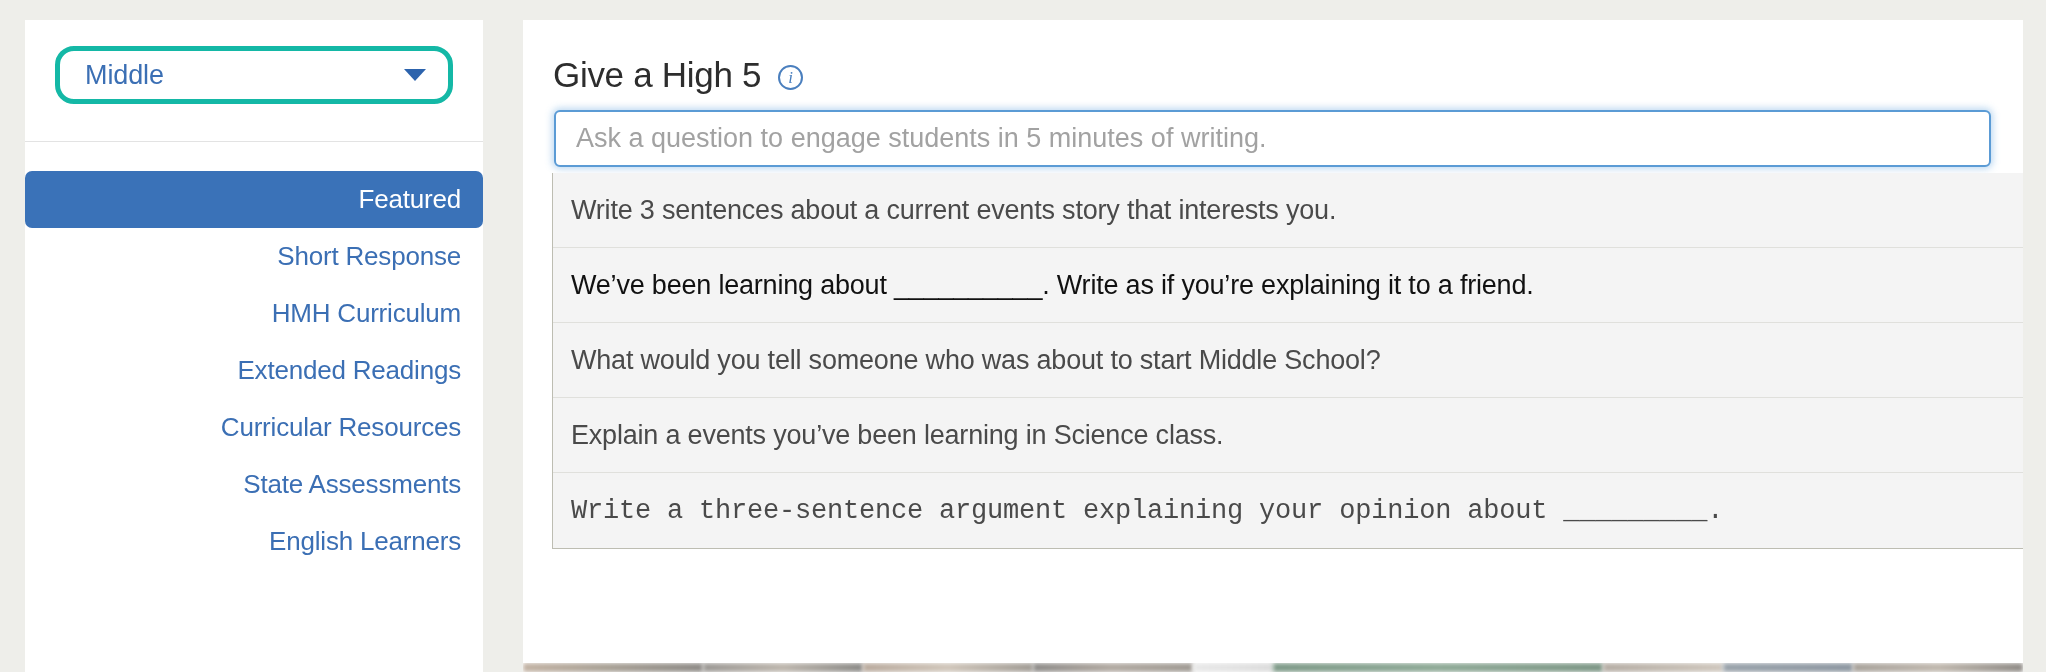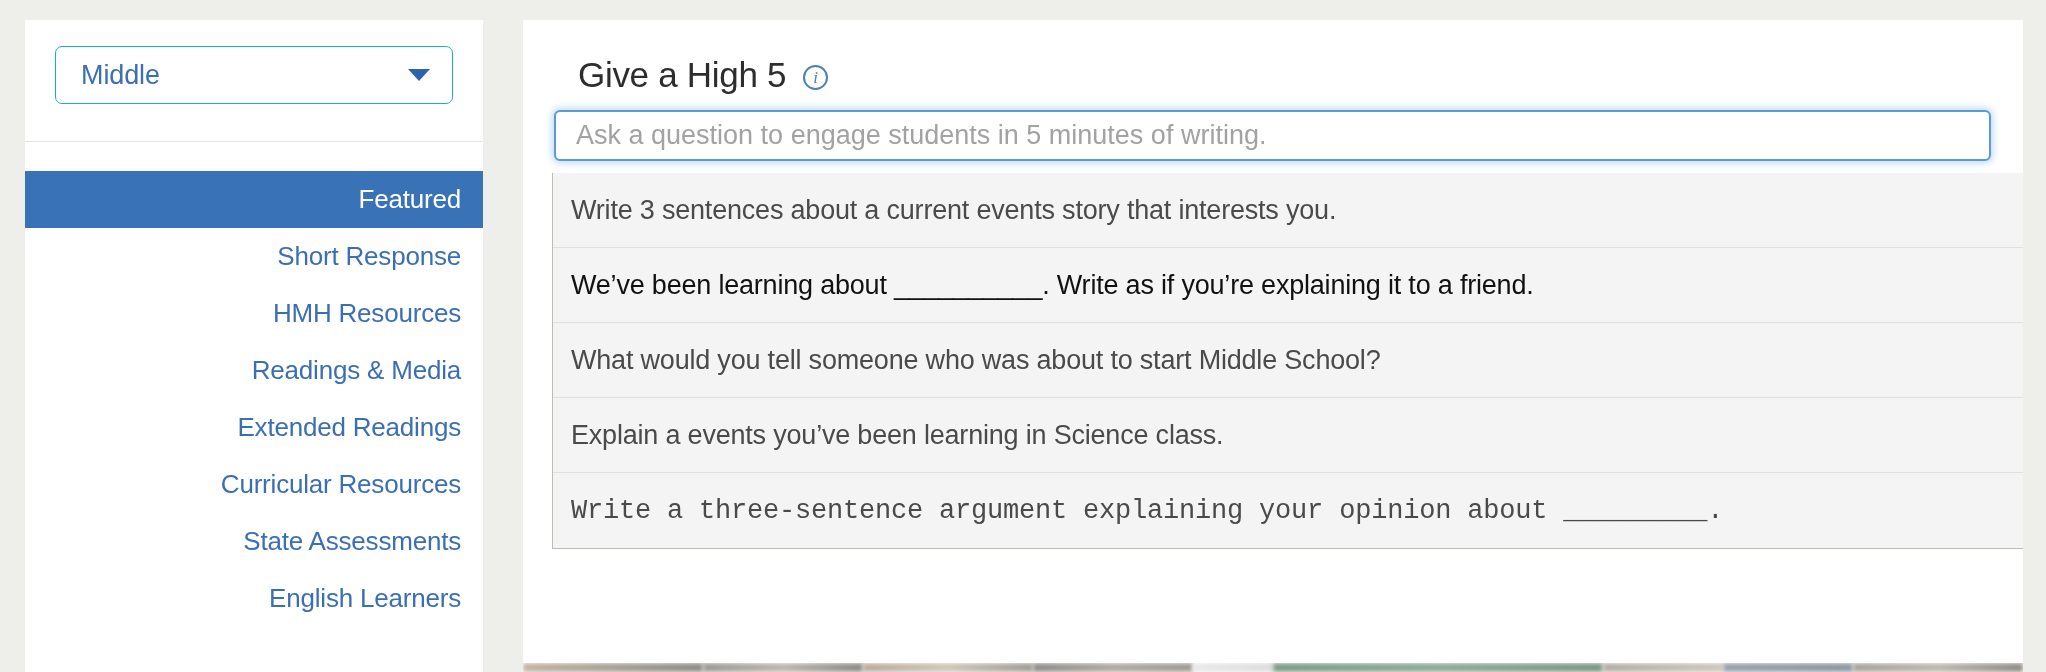--- a/index.html
+++ b/index.html
@@ -27,22 +27,22 @@
     background: #ffffff;
     overflow: hidden;
   }
   .grade-select-wrap {
     position: absolute;
     left: 30px; top: 26px;
     width: 398px; height: 58px;
   }
   .grade-select {
     width: 100%; height: 100%;
-    border: 1px solid #14b8a6;
-    border-radius: 7px;
+    border: 5px solid #14b8a6;
+    border-radius: 19px;
     background: #ffffff;
     position: relative;
     cursor: pointer;
     display: flex;
     align-items: center;
   }
   .grade-select-label {
     color: #3b6fb4;
     font-size: 27px;
     padding-left: 25px;
@@ -72,20 +72,21 @@
     height: 57px;
     display: flex;
     align-items: center;
     justify-content: flex-end;
     padding-right: 22px;
     color: #3b6fb4;
     font-size: 26px;
     letter-spacing: -0.2px;
     cursor: pointer;
     background: transparent;
+    border-radius: 7px;
   }
   .nav-item.active {
     background: #3a72b8;
     color: #ffffff;
   }
 
   
   .main-card {
     position: absolute;
     left: 523px; top: 20px;
@@ -99,41 +100,40 @@
     display: flex;
     align-items: center;
     gap: 17px;
   }
   .main-title {
     font-size: 35px;
     color: #2d2d2d;
     font-weight: normal;
     letter-spacing: -0.3px;
     white-space: nowrap;
-    margin-left: 25px;
   }
   .info-icon {
     width: 25px; height: 25px;
     border: 2px solid #4a7fbe;
     border-radius: 50%;
     color: #4a7fbe;
     font-size: 17px;
     line-height: 21px;
     text-align: center;
     font-family: "Liberation Serif", serif;
     font-style: italic;
     cursor: pointer;
     margin-top: 4px;
   }
 
   
   .search-wrap {
     position: absolute;
     left: 31px; top: 90px;
-    width: 1437px; height: 51px;
+    width: 1437px; height: 57px;
   }
   .search-input {
     width: 100%; height: 100%;
     border: 2px solid #5b9bd5;
     border-radius: 6px;
     background: #ffffff;
     font-family: "Liberation Sans", sans-serif;
     font-size: 27px;
     color: #333;
     padding: 0 20px;
@@ -210,24 +210,21 @@
     <div class="sidebar-divider"></div>
 
     <div class="nav-list">
       <div class="nav-item active">
         <span>Featured</span>
       </div>
       <div class="nav-item">
         <span>Short Response</span>
       </div>
       <div class="nav-item">
-        <span>HMH Resources</span>
-      </div>
-      <div class="nav-item">
-        <span>Readings &amp; Media</span>
+        <span>HMH Curriculum</span>
       </div>
       <div class="nav-item">
         <span>Extended Readings</span>
       </div>
       <div class="nav-item">
         <span>Curricular Resources</span>
       </div>
       <div class="nav-item">
         <span>State Assessments</span>
       </div>

